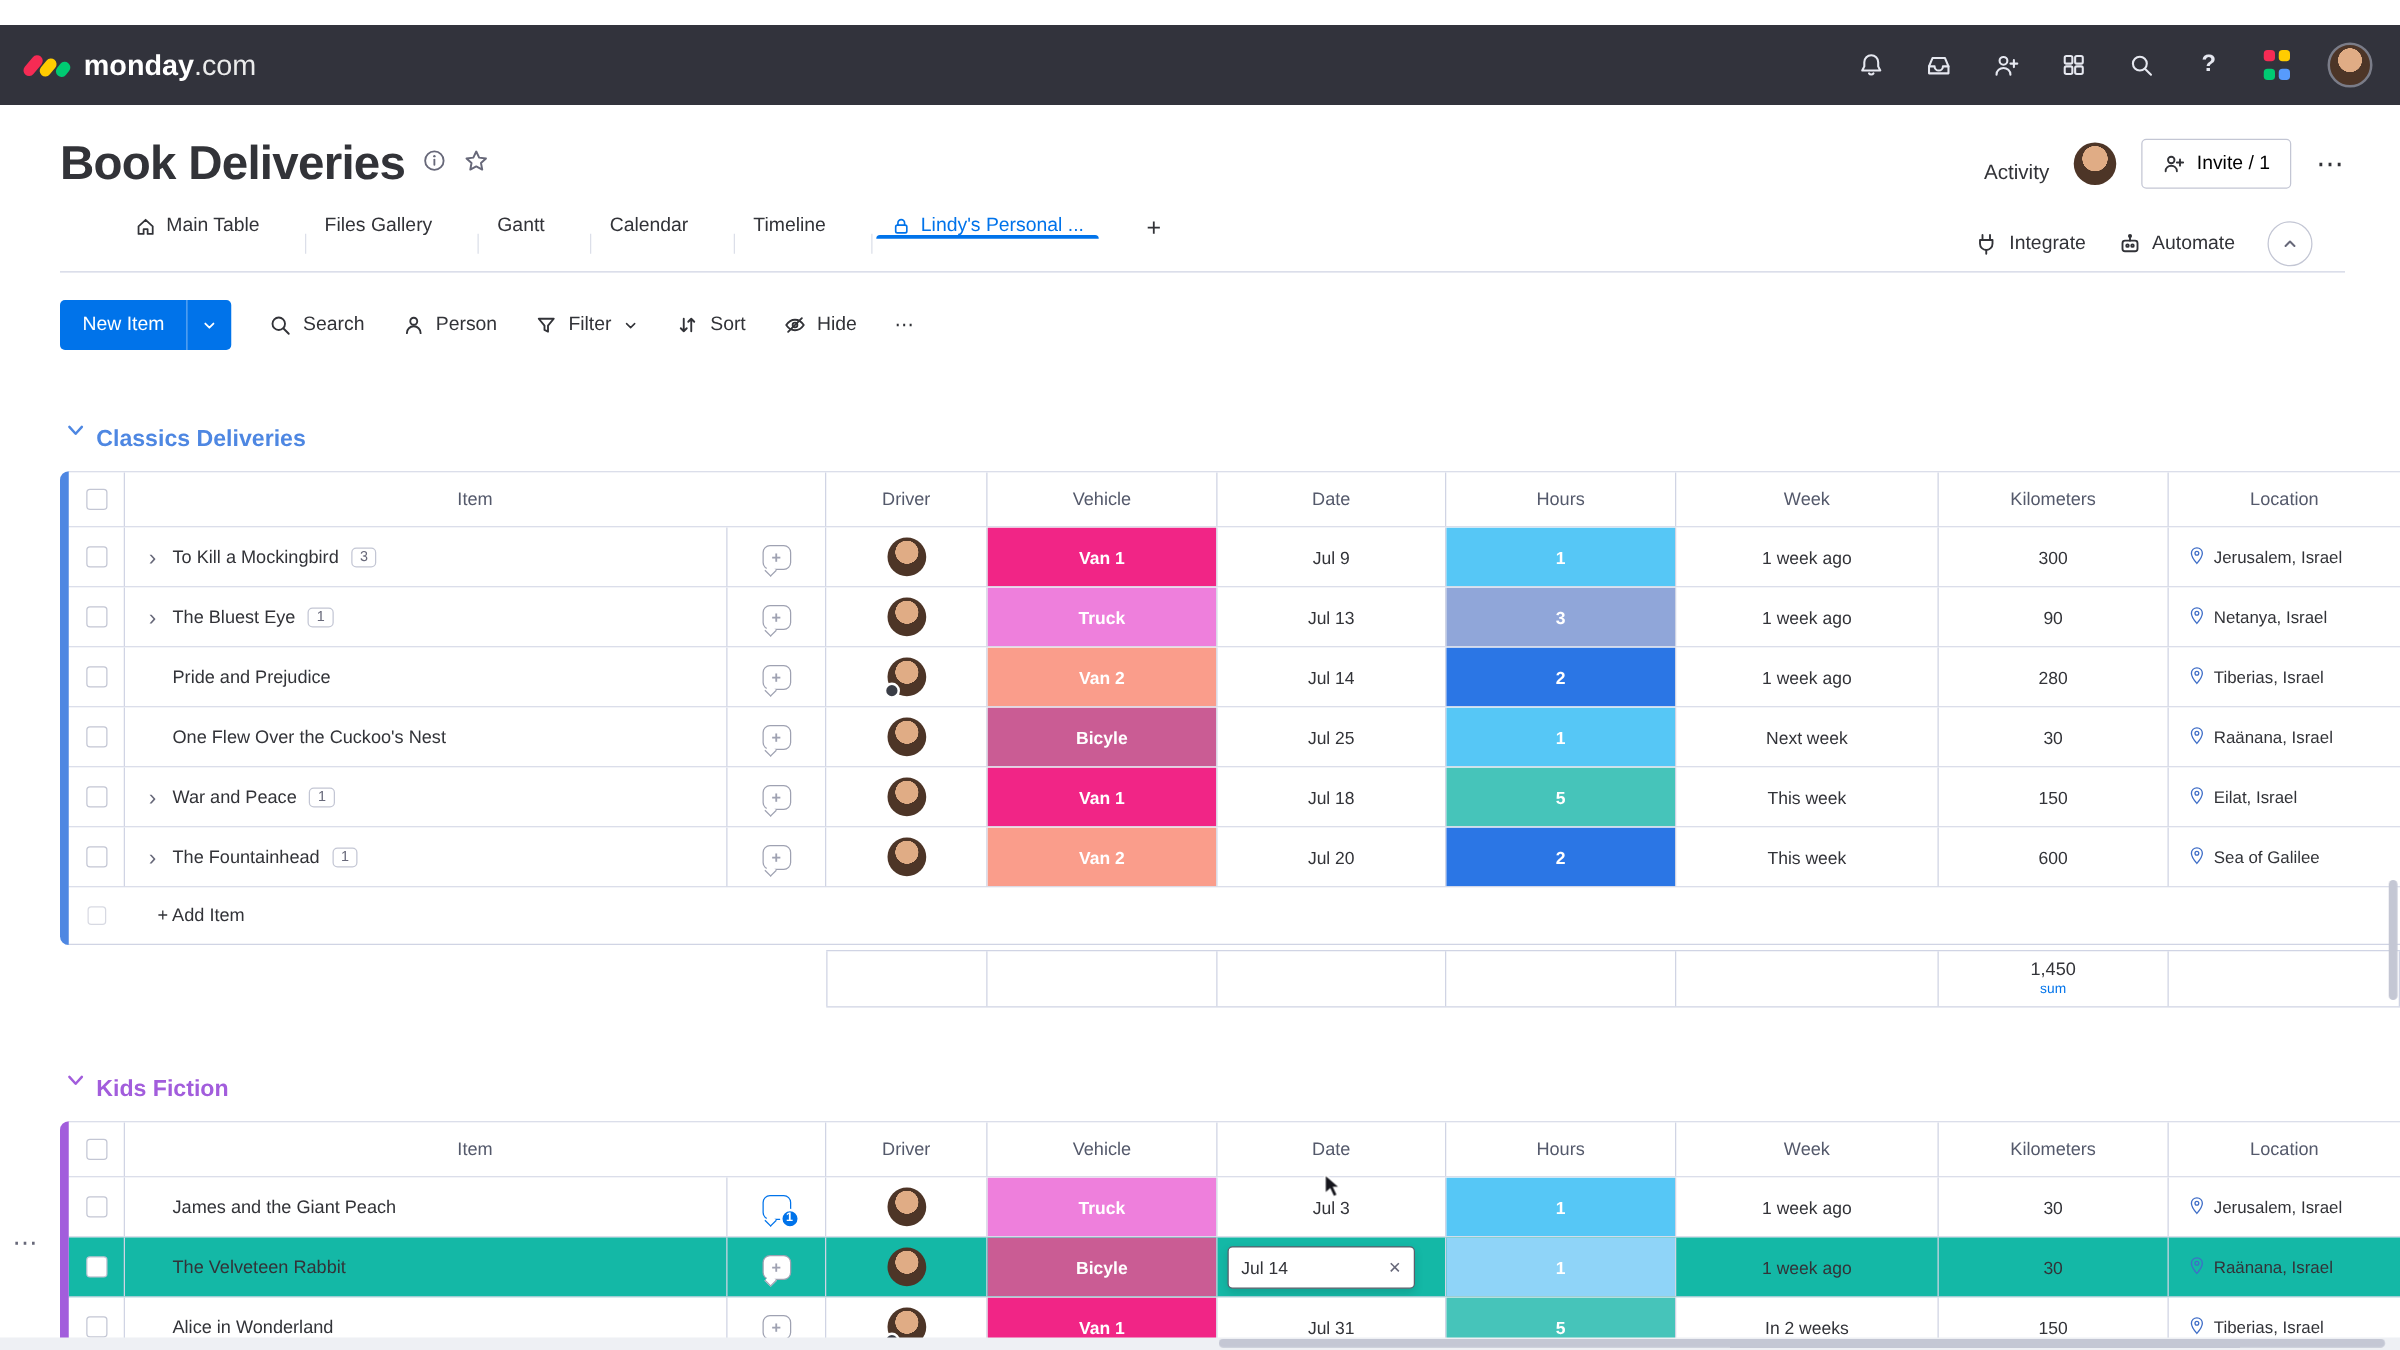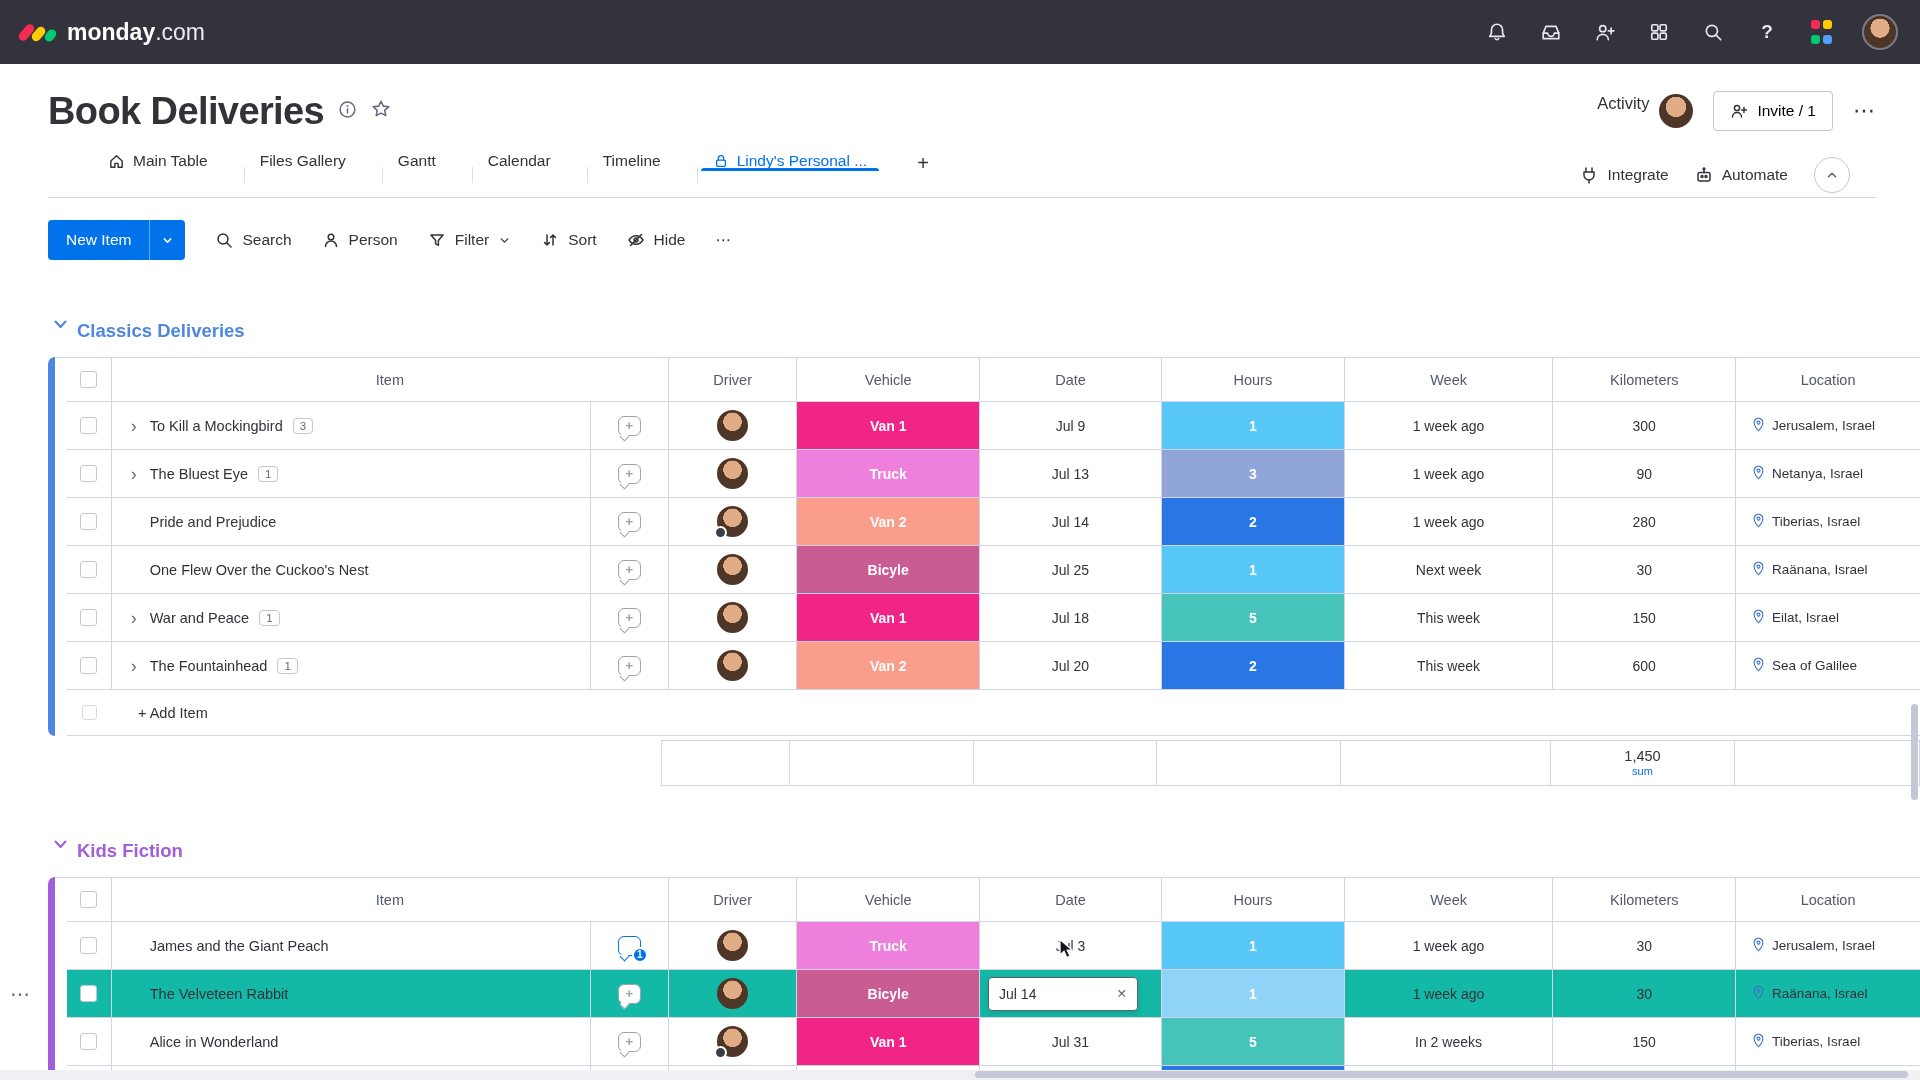--- a/index.html
+++ b/index.html
@@ -1,21 +1,21 @@
 <!DOCTYPE html>
 <html><head>
 <meta charset="utf-8">
 <style>
   * { box-sizing: border-box; margin: 0; padding: 0; }
   html,body { width:1920px; height:1080px; overflow:hidden; background:#fff;
     font-family:"Liberation Sans", sans-serif; color:#323338; }
 
   
   .topbar { height:64px; background:#32333c; display:flex; align-items:center;
-    justify-content:space-between; padding:0 22px; }
+    justify-content:space-between; padding:0 22px;margin-top:20px; }
   .brand { display:flex; align-items:center; gap:10px; color:#fff; font-size:23px; }
   .logo-mark { display:flex; align-items:flex-end; gap:3px; margin-right:2px; }
   .logo-bar { width:9px; height:19px; border-radius:6px; transform:rotate(40deg); }
   .lb-red{background:#f62b54;} .lb-yellow{background:#ffcc00; height:16px;} .lb-green{background:#00ca72; height:13px;}
   .brand b { font-weight:700; } .brand i { font-style:normal; font-weight:300; opacity:.9; }
   .topbar-icons { display:flex; align-items:center; gap:28px; }
   .tb-btn { display:flex; align-items:center; justify-content:center; width:26px; height:26px; cursor:pointer; }
   .tb-btn svg { stroke:#e6e8f0; fill:none; stroke-width:1.5; stroke-linecap:round; stroke-linejoin:round; }
   .help-glyph { color:#e6e8f0; font-size:19px; font-weight:700; }
   .switcher { display:grid; grid-template-columns:9px 9px; grid-gap:3px; }
@@ -27,21 +27,21 @@
   .owner-dot { position:absolute; left:-3px; bottom:-2px; width:13px; height:13px;
     border-radius:50%; background:#3a3d46; border:2px solid #fff; }
 
   
   .board-header { padding:22px 44px 0 48px; }
   .title-row { display:flex; align-items:center; justify-content:space-between; height:50px; }
   .title-left { display:flex; align-items:center; gap:14px; }
   h1 { font-size:38px; font-weight:700; letter-spacing:-0.6px; }
   .hd-icon svg { stroke:#676879; fill:none; stroke-width:1.4; stroke-linecap:round; stroke-linejoin:round; }
   .title-right { display:flex; align-items:center; gap:20px; }
-  .activity { display:flex; align-items:flex-start; gap:10px; font-size:16.5px; cursor:pointer; }
+  .activity { display:flex; align-items:flex-end; gap:20px; font-size:16.5px; cursor:pointer; }
   .invite-btn { display:flex; align-items:center; gap:9px; height:40px; padding:0 16px;
     border:1px solid #c3c6d4; border-radius:4px; font-size:15.5px; cursor:pointer; background:#fff; }
   .invite-btn svg { stroke:#323338; fill:none; stroke-width:1.5; stroke-linecap:round; }
   .dots { font-size:22px; color:#323338; letter-spacing:1px; cursor:pointer; }
 
   
   .tabs-row { display:flex; align-items:stretch; justify-content:space-between;
     border-bottom:1px solid #d0d4e4; margin-top:16px; height:46px; padding:0 26px 0 44px; }
   .tabs { display:flex; align-items:flex-start;gap:20px; }
   .tab { position:relative; display:flex; align-items:center; gap:8px; padding:0 16px;
@@ -76,21 +76,21 @@
   .group { margin-left:48px; }
   .g1 { margin-top:60px; } .g2 { margin-top:54px; }
   .group-title { display:flex; align-items:flex-start; gap:10px; font-size:18.5px;
     font-weight:700; margin:0 0 15px 6px; }
   .gchev { display:flex; cursor:pointer; }
   .gchev svg { stroke:currentColor; fill:none; stroke-width:2; stroke-linecap:round; stroke-linejoin:round; }
   .gname { cursor:pointer; }
 
   .table { position:relative; }
   .stripe { position:absolute; left:0; top:0; bottom:0; width:7px; border-radius:8px 0 0 8px; }
-  .rows { margin-left:7px; border-top:1px solid #d0d4e4;padding-left:12px; }
+  .rows { margin-left:7px; border-top:1px solid #d0d4e4; }
   .row { display:flex; height:48px; background:#fff; border-bottom:1px solid #d0d4e4; }
   .row.hdr { height:44px; }
   .row.hl { background:#14b8a6; }
   .cell { display:flex; align-items:center; justify-content:center;
     border-right:1px solid #d0d4e4; font-size:14px; color:#323338; overflow:hidden; }
   .hdr .cell { color:#54596b; font-size:14.5px; }
   .c-check{width:45px;} .c-item{width:482px; justify-content:flex-start; padding-left:12px; gap:6px;}
   .h-item{width:561px;} .c-upd{width:79px;} .c-driver{width:129px;}
   .c-vehicle{width:184px; padding:0;} .c-date{width:183px;} .c-hours{width:184px; padding:0;}
   .c-week{width:210px;} .c-km{width:184px;} .c-loc{width:185px; border-right:none;

